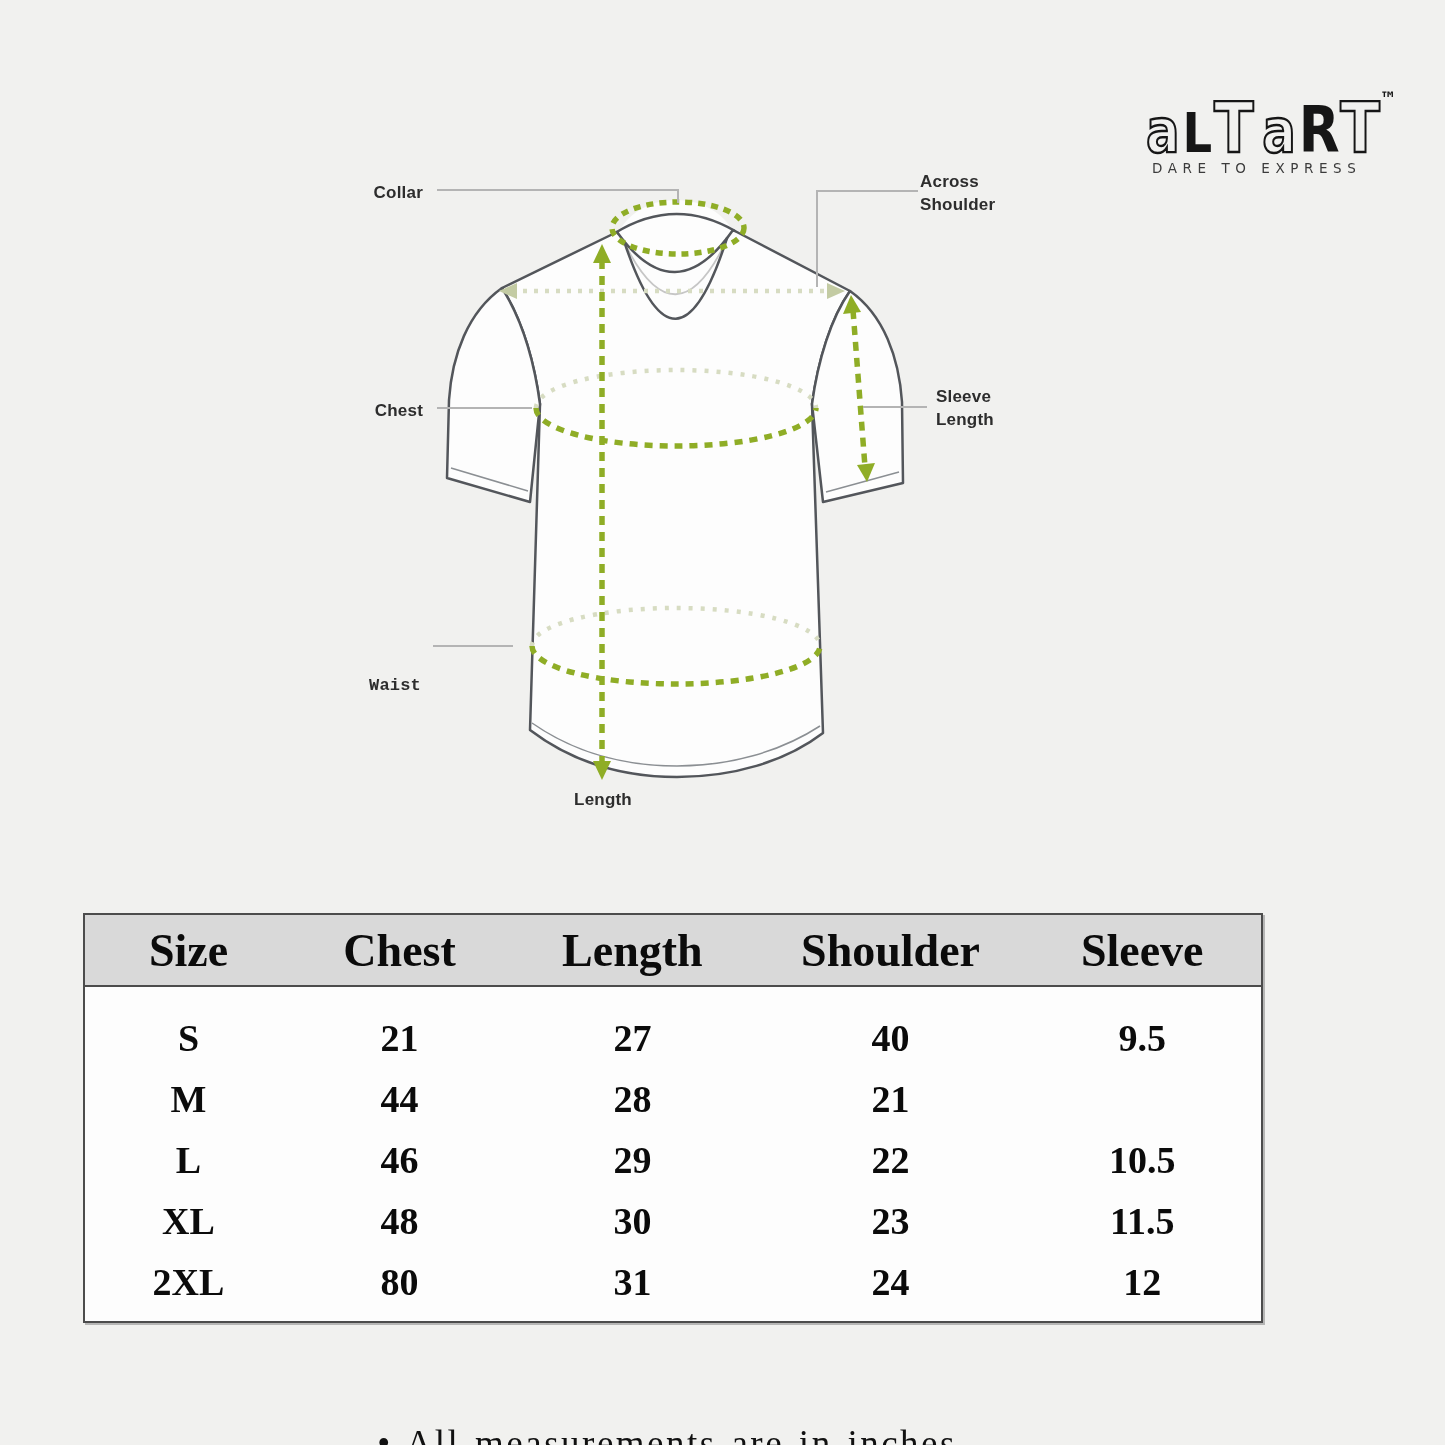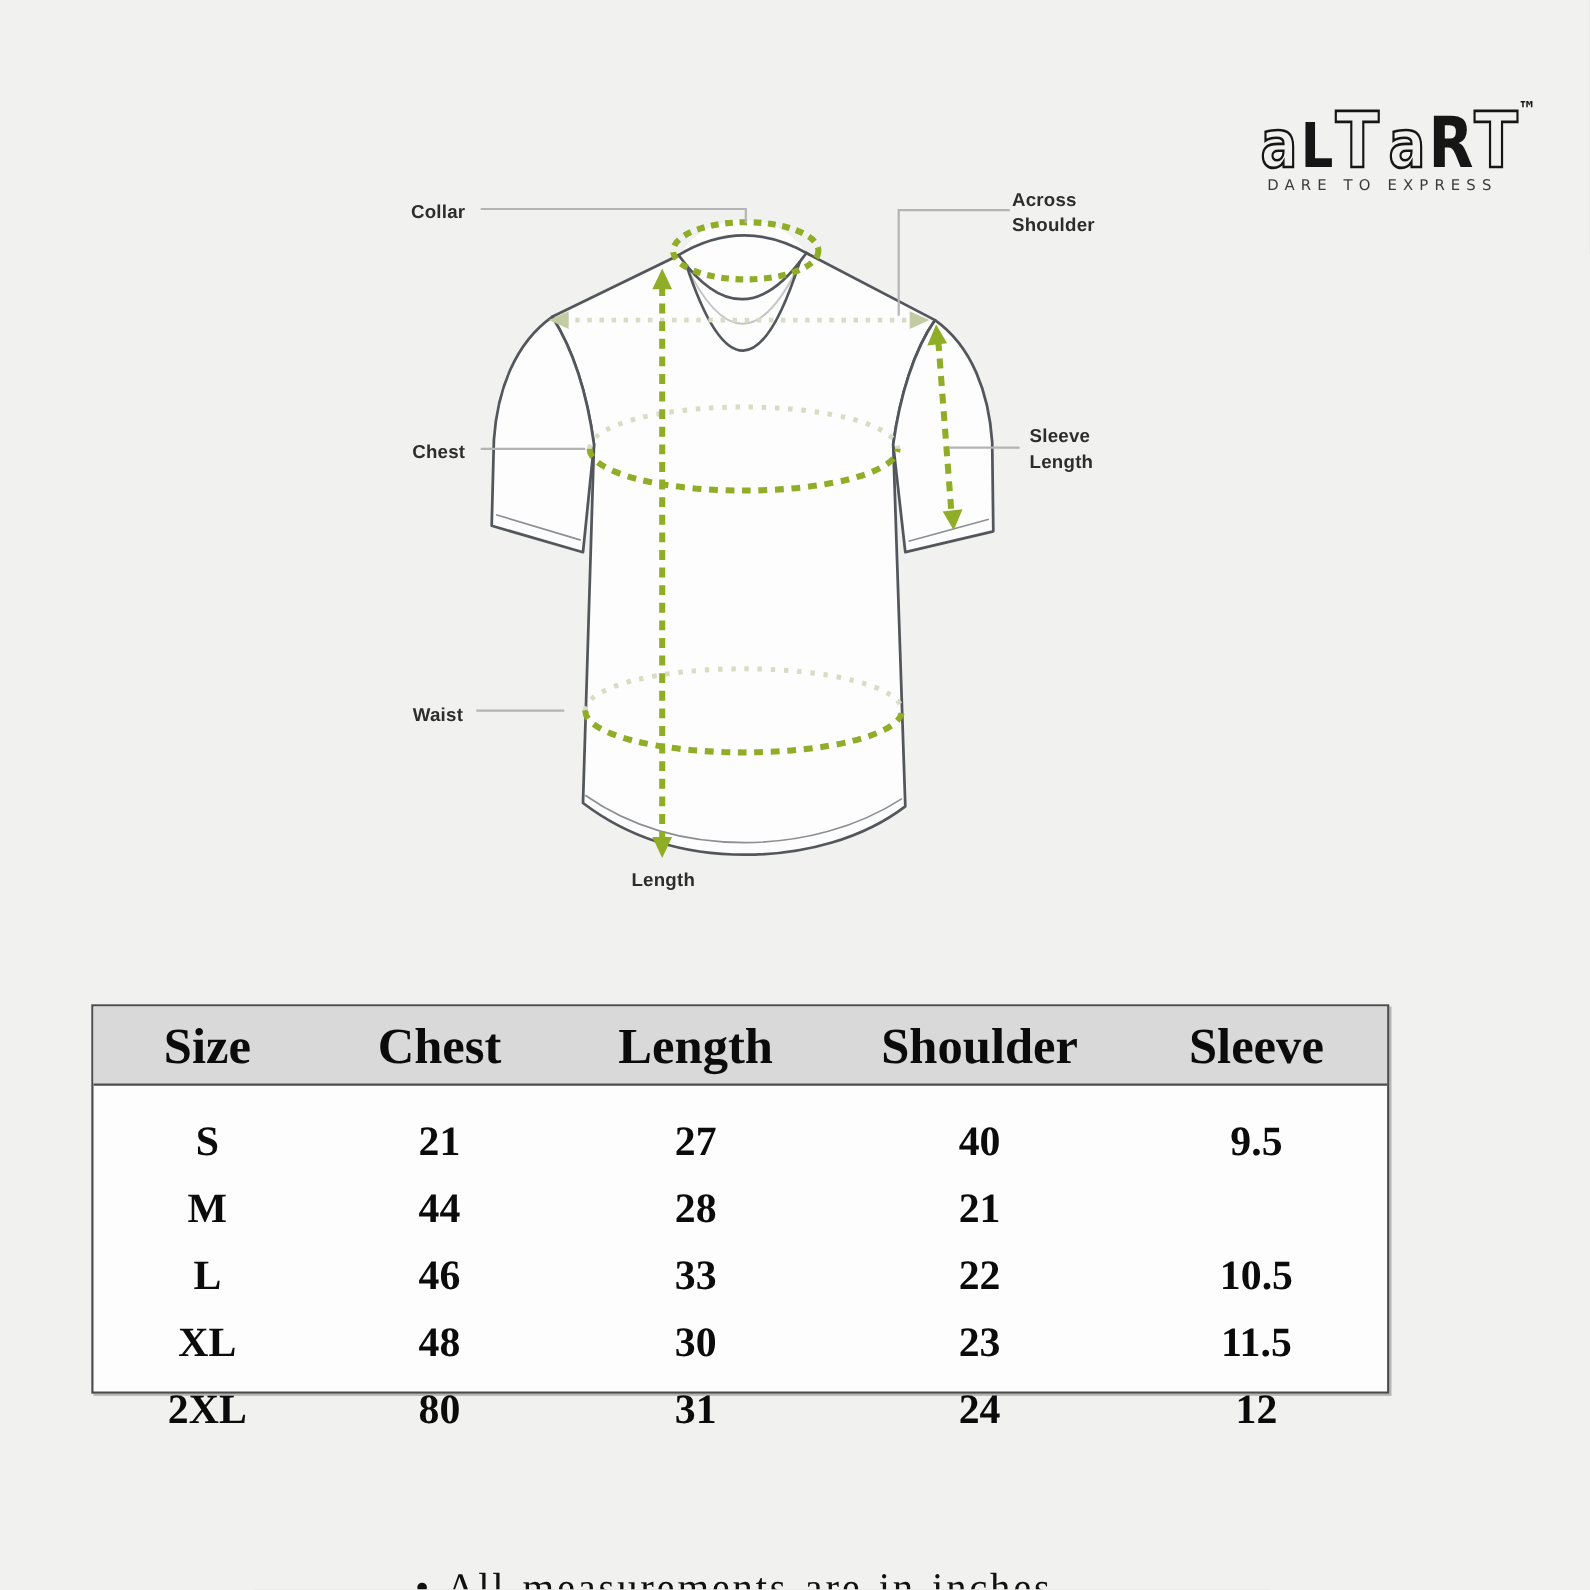--- a/index.html
+++ b/index.html
@@ -13,21 +13,21 @@
   .diagram-label {
     position:absolute; font-size:17px; font-weight:700;
     color:#2d2d2d; line-height:23px; letter-spacing:0.2px;
     font-family:"Liberation Sans", sans-serif;
   }
   .align-right { text-align:right; }
   .align-center { text-align:center; }
 
   
   .size-table {
-    position:absolute; left:83px; top:913px; width:1180px; height:354px;
+    position:absolute; left:83px; top:913px; width:1180px; height:410px;
     box-sizing:border-box; background:#fdfdfd;
     border:2px solid #4c4c4c;
     box-shadow:2px 2px 0 rgba(110,110,110,0.45);
     font-family:"Liberation Serif", serif;
   }
   .thead {
     display:flex; align-items:center; height:70px;
     background:#d9d9d9; border-bottom:2px solid #4c4c4c;
   }
   .th { font-size:46px; font-weight:bold; color:#0b0b0b; text-align:center; }
@@ -140,21 +140,21 @@
     <div>Shoulder</div>
   </div>
 
   <div class="diagram-label align-right" style="left:355px; top:399px; width:68px;">Chest</div>
 
   <div class="diagram-label" style="left:936px; top:385px;">
     <div>Sleeve</div>
     <div>Length</div>
   </div>
 
-  <div class="diagram-label align-right" style="left:353px; top:638px; width:68px;">Waist</div>
+  <div class="diagram-label align-right" style="left:353px; top:674px; width:68px;font-family:Liberation Mono, monospace;">Waist</div>
 
   <div class="diagram-label align-center" style="left:553px; top:788px; width:100px;">Length</div>
 
   <div class="size-table">
     <div class="thead">
       <div class="th c1">Size</div>
       <div class="th c2">Chest</div>
       <div class="th c3">Length</div>
       <div class="th c4">Shoulder</div>
       <div class="th c5">Sleeve</div>
@@ -169,21 +169,21 @@
       </div>
       <div class="tr">
         <div class="td c1">M</div>
         <div class="td c2">44</div>
         <div class="td c3">28</div>
         <div class="td c4">21</div>
       </div>
       <div class="tr">
         <div class="td c1">L</div>
         <div class="td c2">46</div>
-        <div class="td c3">33</div>
+        <div class="td c3">29</div>
         <div class="td c4">22</div>
         <div class="td c5">10.5</div>
       </div>
       <div class="tr">
         <div class="td c1">XL</div>
         <div class="td c2">48</div>
         <div class="td c3">30</div>
         <div class="td c4">23</div>
         <div class="td c5">11.5</div>
       </div>

